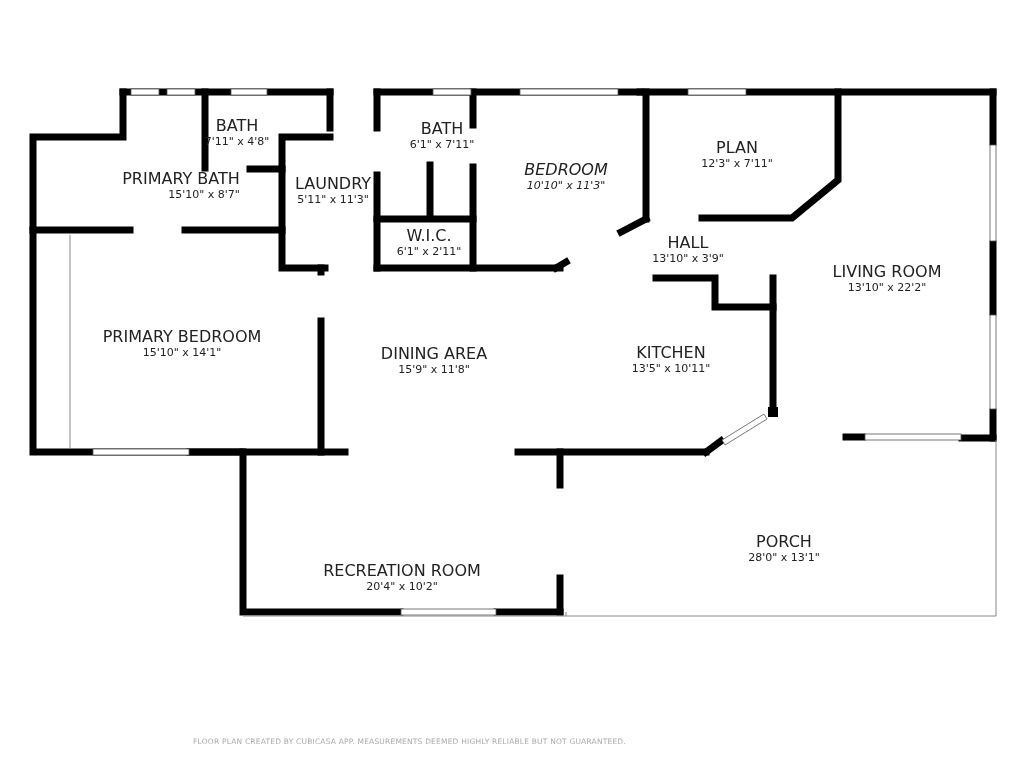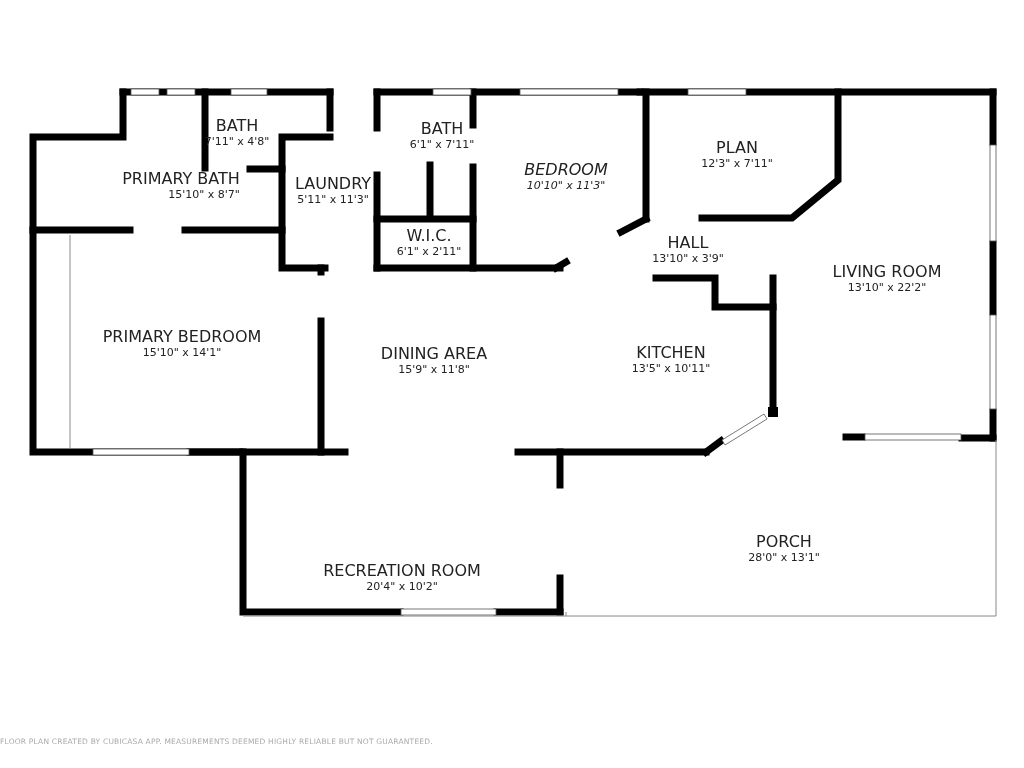--- a/index.html
+++ b/index.html
@@ -1,21 +1,21 @@
 <!DOCTYPE html>
 <html><head>
 <meta charset="utf-8">
 <style>
   html, body { margin:0; padding:0; background:#ffffff; }
   body { width:1024px; height:768px; position:relative; overflow:hidden; font-family:"DejaVu Sans", "Liberation Sans", sans-serif; }
   #plan { position:absolute; left:0; top:0; }
   .label { position:absolute; transform:translate(-50%,-50%); text-align:center; color:#222; white-space:nowrap; line-height:16px; }
   .label .name { font-size:16px; display:block; }
   .label .dim { font-size:11px; display:block; }
-  .footer { position:absolute; left:0; width:819px; top:737px; font-size:7.5px; color:#aaaaaa; letter-spacing:0.2px; }
+  .footer { position:absolute; left:0; width:819px; top:737px; text-align:center; font-size:7.5px; color:#aaaaaa; letter-spacing:0.2px; }
 </style>
 </head>
 <body>
 
 <svg id="plan" width="1024" height="768" viewBox="0 0 1024 768" xmlns="http://www.w3.org/2000/svg">
   <g stroke="#000" stroke-width="7" fill="none" stroke-linecap="square" stroke-linejoin="miter">
 
     <polyline points="123,92 123,137 33,137 33,452 240,452"></polyline>
     <line x1="123" y1="92" x2="330" y2="92"></line>
     <line x1="205" y1="92" x2="205" y2="168"></line>

